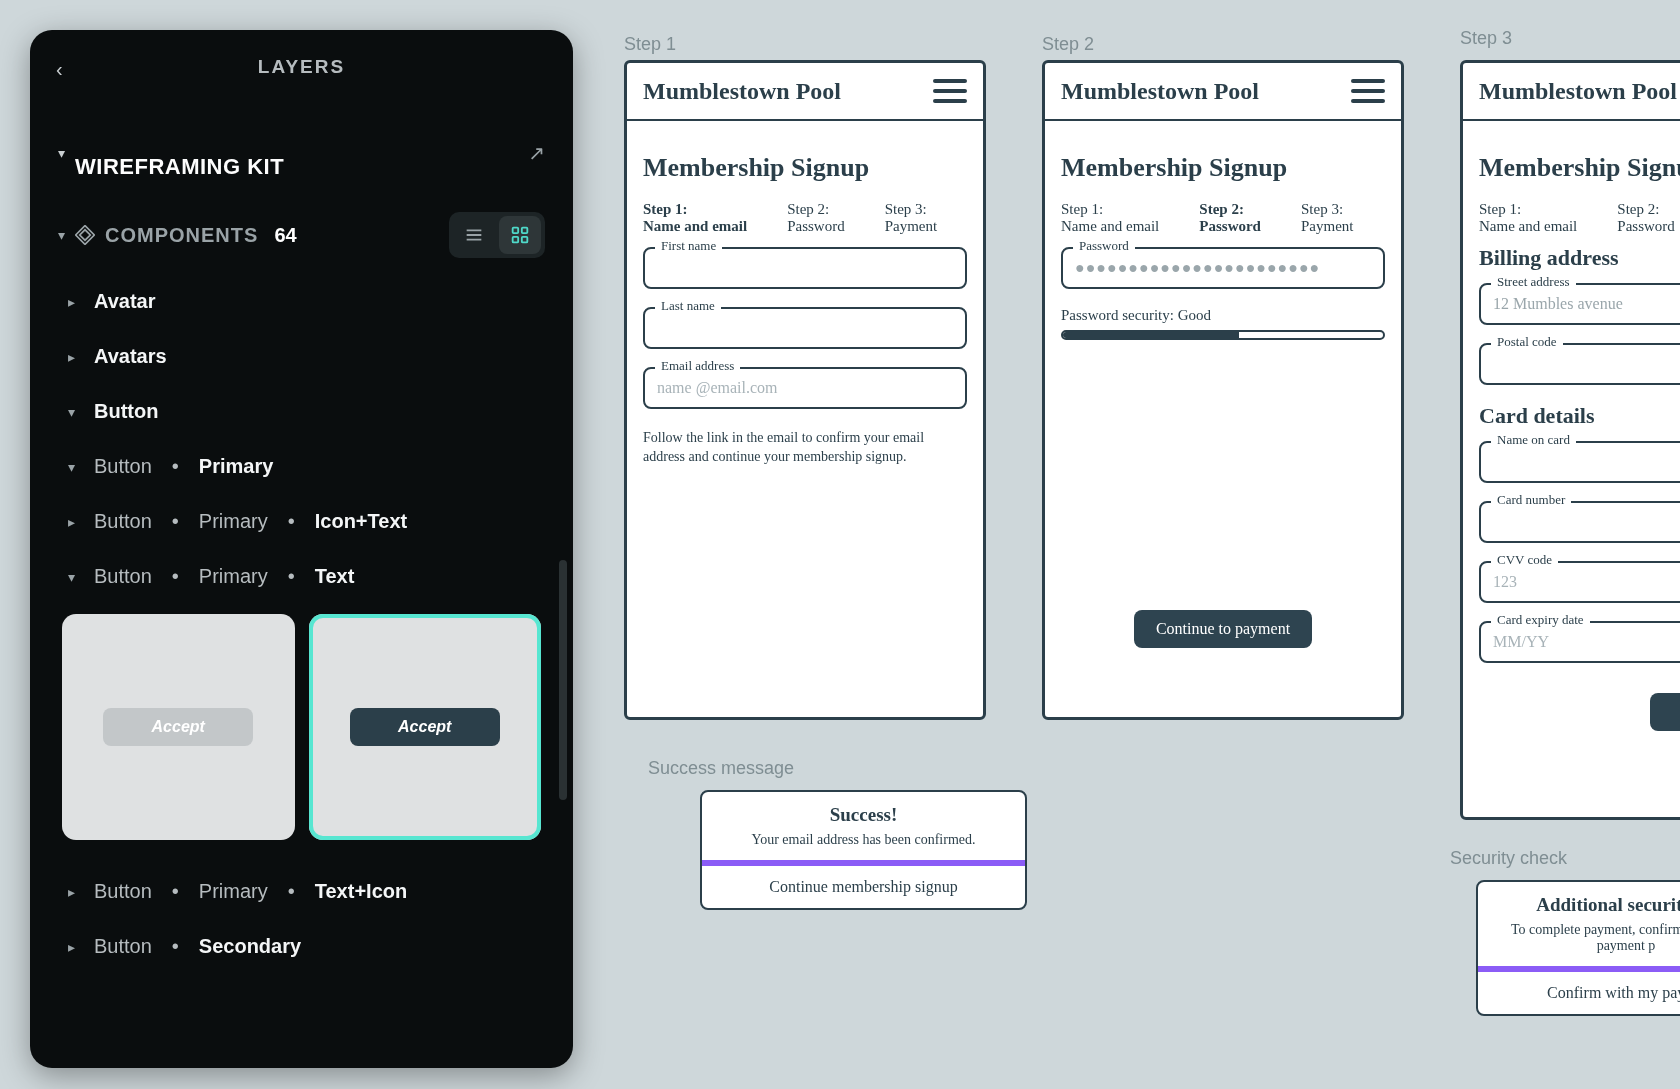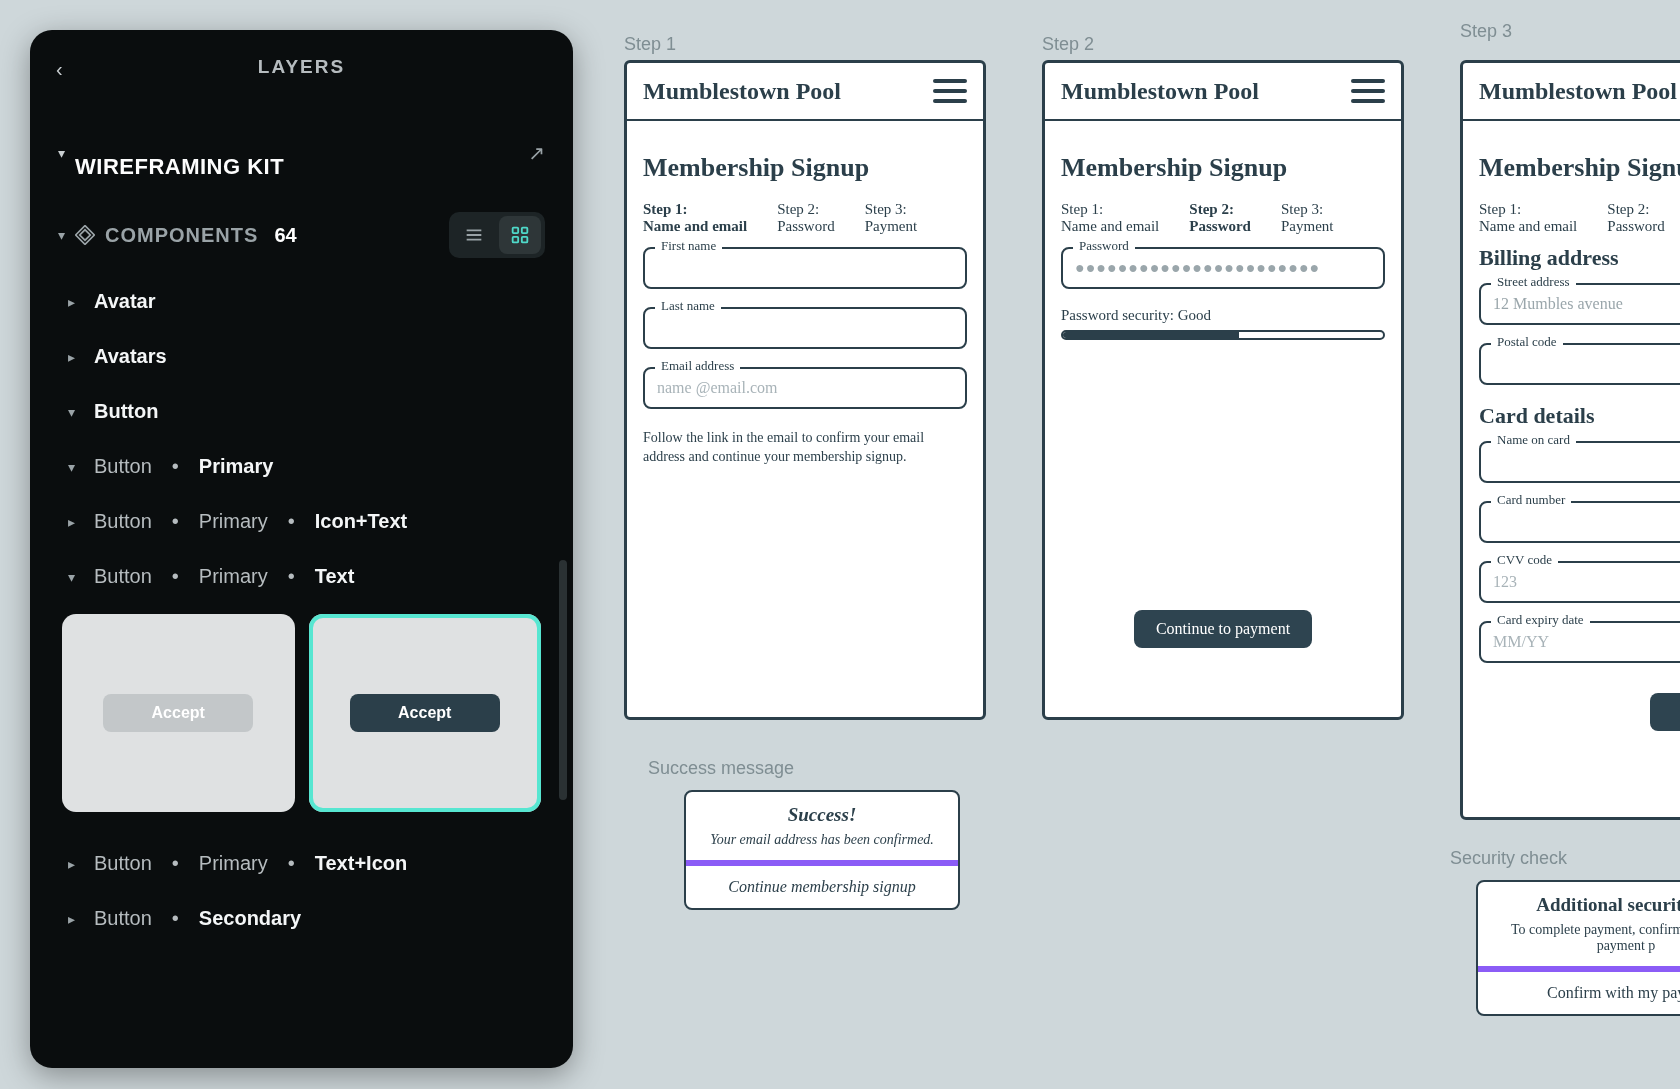--- a/index.html
+++ b/index.html
@@ -107,26 +107,27 @@
 
   .variants {
     display: flex;
     gap: 14px;
     padding: 10px 4px 24px 4px;
   }
   .variant {
     flex: 1;
     background: #dfe1e2;
     border-radius: 14px;
-    height: 198px;
+    height: 226px;
     display: flex;
     align-items: center;
     justify-content: center;
     position: relative;
     cursor: pointer;
+    font-style: italic;
   }
   .variant .btn {
     width: 150px; height: 38px; border-radius: 8px;
     display: flex; align-items: center; justify-content: center;
     font-weight: 700; font-size: 16px;
   }
   .variant.disabled .btn { background: #c3c7c9; color: #fff; }
   .variant.selected { outline: 4px solid #57e6d1; outline-offset: -4px; }
   .variant.selected .btn { background: #2b3f4a; color: #fff; }
 
@@ -171,21 +172,21 @@
     padding: 0 16px;
   }
   .brand { font-size: 24px; font-weight: 700; }
   .hamburger { display: flex; flex-direction: column; gap: 6px; cursor: pointer; }
   .hamburger span { width: 34px; height: 4px; background: #2b3f4a; border-radius: 2px; }
 
   .frame .body { padding: 18px 16px; }
   .h1 { font-size: 26px; font-weight: 700; margin: 14px 0 18px 0; }
   .h2 { font-size: 22px; font-weight: 700; margin: 10px 0 10px 0; }
 
-  .steps { display: flex; gap: 30px; font-size: 15px; }
+  .steps { display: flex; gap: 40px; font-size: 15px; }
   .step { max-width: 110px; }
   .step .t { display: block; }
   .step.active { font-weight: 700; }
 
   .field { position: relative; margin: 12px 0 18px 0; }
   .field .flabel {
     position: absolute; top: -9px; left: 12px;
     background: #fff; padding: 0 6px; font-size: 13px; color: #2b3f4a;
   }
   .field input {
@@ -357,21 +358,21 @@
 
   <div class="scrollbar">
     <div class="scrollthumb"></div>
   </div>
 </div>
 
 <div class="canvas">
 
   <div class="frame-label" style="left:624px; top:34px;">Step 1</div>
   <div class="frame-label" style="left:1042px; top:34px;">Step 2</div>
-  <div class="frame-label" style="left:1460px; top:21px;">Step 3</div>
+  <div class="frame-label" style="left:1460px; top:28px;">Step 3</div>
   <div class="frame-label" style="left:648px; top:758px;">Success message</div>
   <div class="frame-label" style="left:1450px; top:848px;">Security check</div>
 
   <div class="frame" style="left:624px; top:60px; width:362px; height:660px;">
     <div class="topbar">
       <span class="brand">Mumblestown Pool</span>
       <div class="hamburger">
           <span></span>
           <span></span>
           <span></span>
@@ -490,21 +491,21 @@
       <div class="field">
         <span class="flabel">Card expiry date</span>
         <input type="text" placeholder="MM/YY" style="">
       </div>
       <div style="text-align:right;margin-top:30px;">
         <button class="wf-btn" style="padding:10px 30px;">Submit payme</button>
       </div>
     </div>
   </div>
 
-  <div class="mini-frame" style="left:684px; top:790px; width:276px;font-style:italic;">
+  <div class="mini-frame" style="left:700px; top:790px; width:327px;">
     <div class="row">
       <div class="mini-title">Success!</div>
       <div class="mini-body" style="margin-top:6px;">Your email address has been confirmed.</div>
     </div>
     <div class="row divider">
       <div class="mini-action">Continue membership signup</div>
     </div>
   </div>
 
   <div class="mini-frame" style="left:1476px; top:880px; width:300px;">

